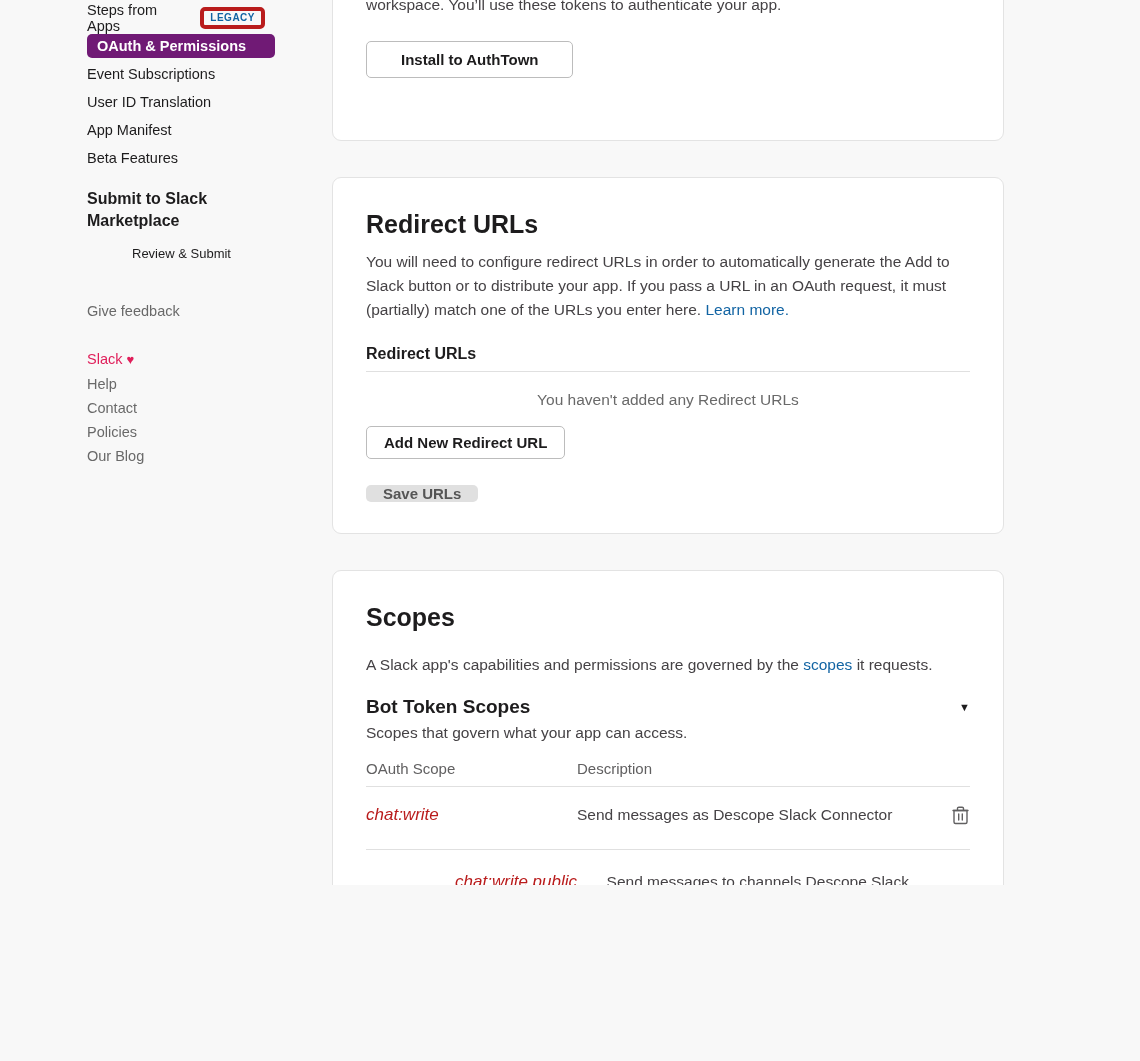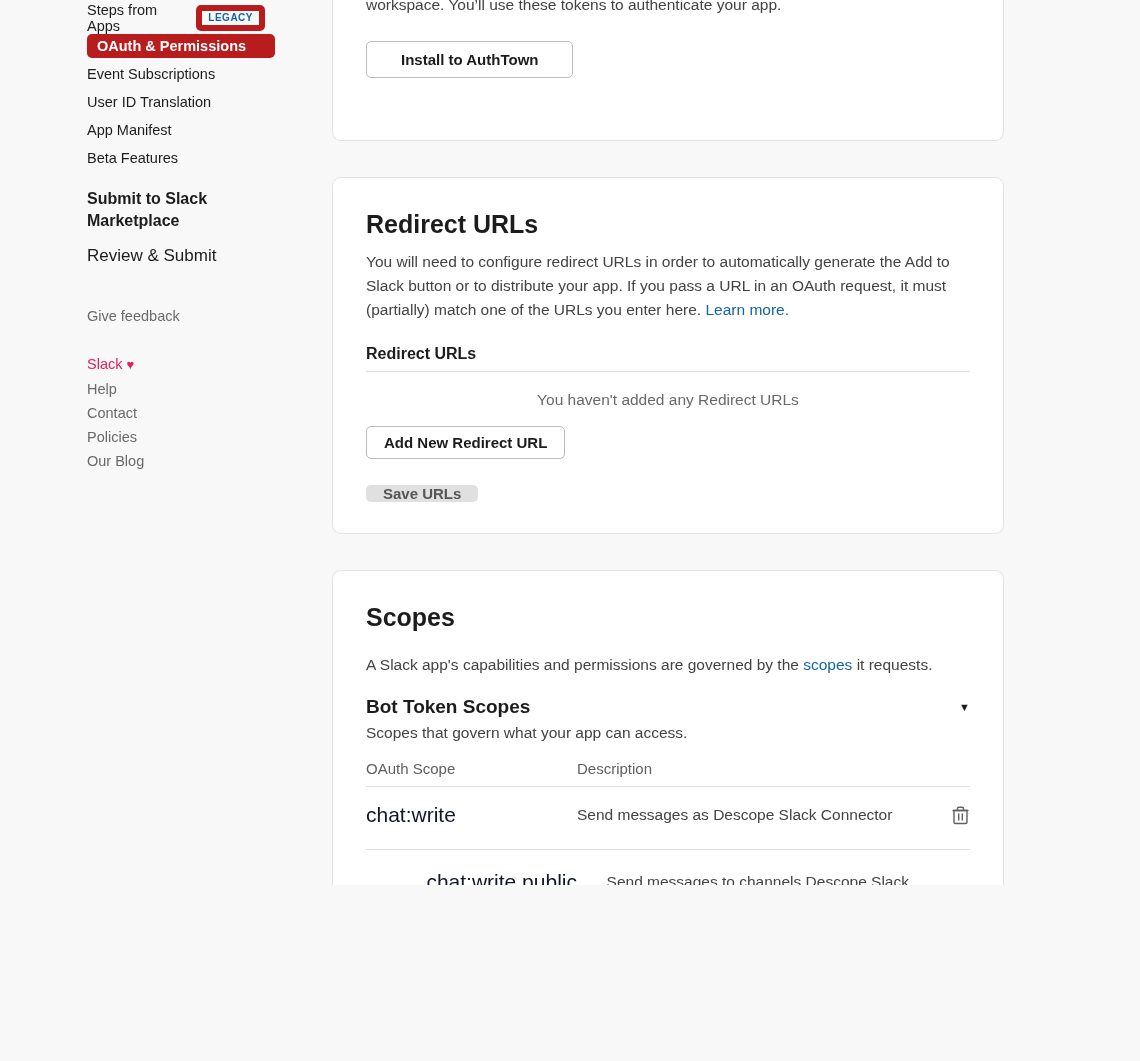--- a/index.html
+++ b/index.html
@@ -4,24 +4,24 @@
 <style>
   * { margin:0; padding:0; box-sizing:border-box; }
   html,body { background:#f8f8f8; }
   body { font-family:"Liberation Sans","DejaVu Sans",sans-serif; color:#1d1c1d; }
   #screen { position:relative; width:1140px; height:885px; overflow:hidden; background:#f8f8f8; }
   .layout { display:flex; align-items:flex-start; }
 
   
   .sidebar { width:188px; margin-left:87px; padding-top:4px; flex:none; }
   .nav-item { display:flex; align-items:center; height:28px; font-size:14.5px; color:#1d1c1d; cursor:pointer; padding:0 10px 0 10px; margin-left:-10px; }
-  .nav-item.active { margin-left:0; background:#b91c1c; color:#ffffff; font-weight:bold; border-radius:5px; height:24px; margin-top:2px; margin-bottom:2px; width:188px; }
-  .legacy-badge { display:inline-block; margin-left:8px; font-size:10px; font-weight:bold; letter-spacing:.5px; color:#1264a3; border:6px solid #b91c1c; border-radius:5px; padding:1px 6px 2px; line-height:11px; }
+  .nav-item.active { margin-left:0; background:#701a75; color:#ffffff; font-weight:bold; border-radius:5px; height:24px; margin-top:2px; margin-bottom:2px; width:188px; }
+  .legacy-badge { display:inline-block; margin-left:8px; font-size:10px; font-weight:bold; letter-spacing:.5px; color:#1264a3; border:4px solid #b91c1c; border-radius:5px; padding:1px 6px 2px; line-height:11px; }
   .side-heading { font-size:16px; font-weight:bold; line-height:22px; margin-top:16px; width:150px; }
-  .side-sub { font-size:17px; margin-top:14px; cursor:pointer; }
+  .side-sub { font-size:13px; margin-top:14px; cursor:pointer;margin-left:45px; }
   .feedback { font-size:14.5px; color:#696969; margin-top:42px; cursor:pointer; }
   .side-footer { margin-top:28px; }
   .side-footer .flink { font-size:14.5px; line-height:24px; color:#696969; cursor:pointer; }
   .flink.slack-love { color:#e01e5a; }
   .heart { color:#e01e5a; font-size:13px; margin-left:4px; }
 
   
   .main { width:672px; margin-left:57px; flex:none; }
   .card { background:#ffffff; border:1px solid #e3e3e3; border-radius:9px; padding:30px 33px; }
   .card-first { margin-top:-24px; padding:16px 33px 62px; border-top-left-radius:0; border-top-right-radius:0; }
@@ -48,21 +48,21 @@
   h3.big-sub { font-size:19px; line-height:24px; font-weight:bold; color:#1d1c1d; }
   .caret { font-size:11px; color:#1d1c1d; line-height:24px; cursor:pointer; }
   .section-subtext { font-size:15.5px; line-height:24px; color:#454245; margin-top:2px; }
 
   .scope-table { margin-top:14px; }
   .scope-header { display:flex; font-size:15px; line-height:20px; color:#616061; padding-bottom:7px; border-bottom:1px solid #e0e0e0; }
   .scope-row { display:flex; align-items:flex-start; padding:16px 0 22px; border-bottom:1px solid #e0e0e0; }
   .scope-row.two-line { padding:20px 0 8px;text-align:right; }
   .col-scope { width:211px; flex:none; }
   .col-desc { flex:1; }
-  .scope-link { font-size:21px; line-height:24px; color:#0f172a; text-decoration:none; cursor:pointer; }
+  .scope-link { font-size:17px; line-height:24px; color:#b91c1c; text-decoration:none; cursor:pointer;font-style:italic; }
   .scope-desc { font-size:15.5px; line-height:24px; color:#454245; max-width:332px; }
   .col-trash { width:30px; flex:none; display:flex; justify-content:flex-end; align-self:center; }
   .trash-btn { background:none; border:none; cursor:pointer; padding:0; line-height:0; }
 
   .scopes-bottom-divider { margin-top:30px; }
   .cut-heading { margin-top:16px; font-size:19px; font-weight:bold; color:#1d1c1d; }
 </style>
 </head>
 <body>
 

